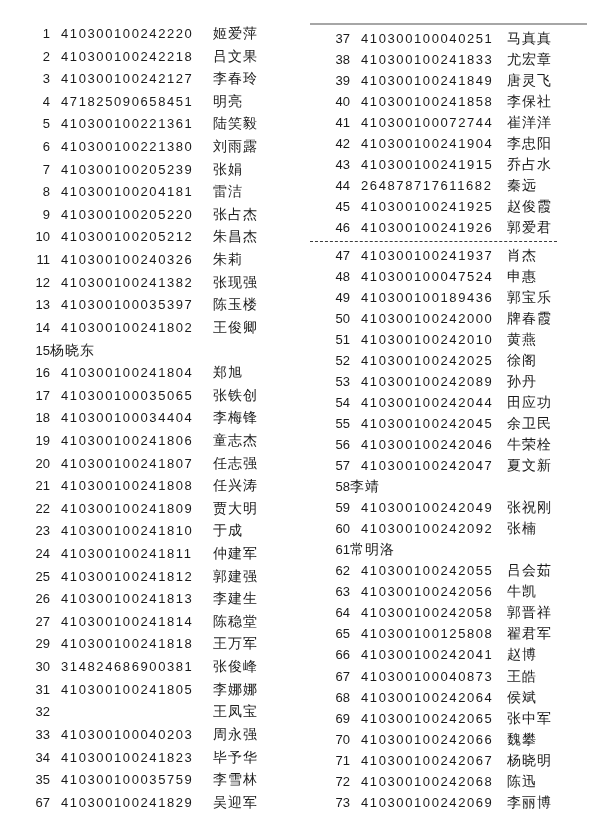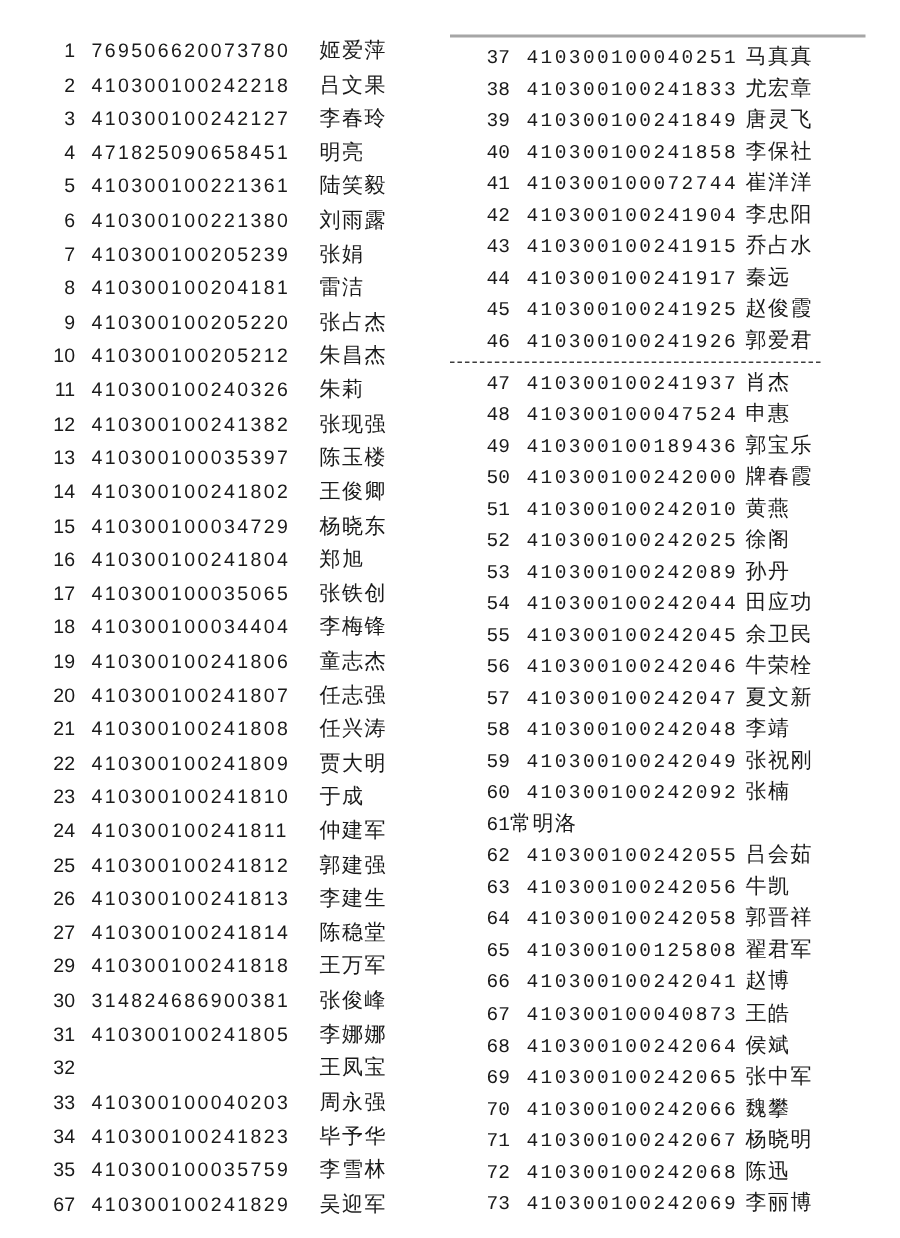--- a/index.html
+++ b/index.html
@@ -21,25 +21,24 @@
     flex-direction: column;
     justify-content: space-between;
   }
   .col-left {
     left: 30px;
     top: 26px;
     width: 272px;
     height: 784px;
   }
   .col-right {
-    left: 300px;
+    left: 310px;
     top: 23px;
     width: 277px;
     height: 787px;
-    font-family: Liberation Mono, monospace;
   }
   .row {
     display: flex;
     align-items: baseline;
     height: 15px;
     line-height: 15px;
     white-space: nowrap;
   }
   .num {
     display: inline-block;
@@ -77,21 +76,21 @@
     flex: 0 0 auto;
   }
 </style>
 </head>
 <body>
 
 <div>
   <div class="col col-left">
   <div class="row">
     <span class="num">1</span>
-    <span class="id">769506620073780</span>
+    <span class="id">410300100242220</span>
     <span class="name">姬爱萍</span>
   </div>
 
   <div class="row">
     <span class="num">2</span>
     <span class="id">410300100242218</span>
     <span class="name">吕文果</span>
   </div>
 
   <div class="row">
@@ -161,21 +160,20 @@
   </div>
 
   <div class="row">
     <span class="num">14</span>
     <span class="id">410300100241802</span>
     <span class="name">王俊卿</span>
   </div>
 
   <div class="row">
     <span class="num">15</span>
-    <span class="id">410300100034729</span>
     <span class="name">杨晓东</span>
   </div>
 
   <div class="row">
     <span class="num">16</span>
     <span class="id">410300100241804</span>
     <span class="name">郑旭</span>
   </div>
 
   <div class="row">
@@ -332,21 +330,21 @@
   </div>
 
   <div class="row">
     <span class="num">43</span>
     <span class="id">410300100241915</span>
     <span class="name">乔占水</span>
   </div>
 
   <div class="row">
     <span class="num">44</span>
-    <span class="id">410300100241917</span>
+    <span class="id">264878717611682</span>
     <span class="name">秦远</span>
   </div>
 
   <div class="row">
     <span class="num">45</span>
     <span class="id">410300100241925</span>
     <span class="name">赵俊霞</span>
   </div>
 
   <div class="row">
@@ -416,21 +414,20 @@
   </div>
 
   <div class="row">
     <span class="num">57</span>
     <span class="id">410300100242047</span>
     <span class="name">夏文新</span>
   </div>
 
   <div class="row">
     <span class="num">58</span>
-    <span class="id">410300100242048</span>
     <span class="name">李靖</span>
   </div>
 
   <div class="row">
     <span class="num">59</span>
     <span class="id">410300100242049</span>
     <span class="name">张祝刚</span>
   </div>
 
   <div class="row">

